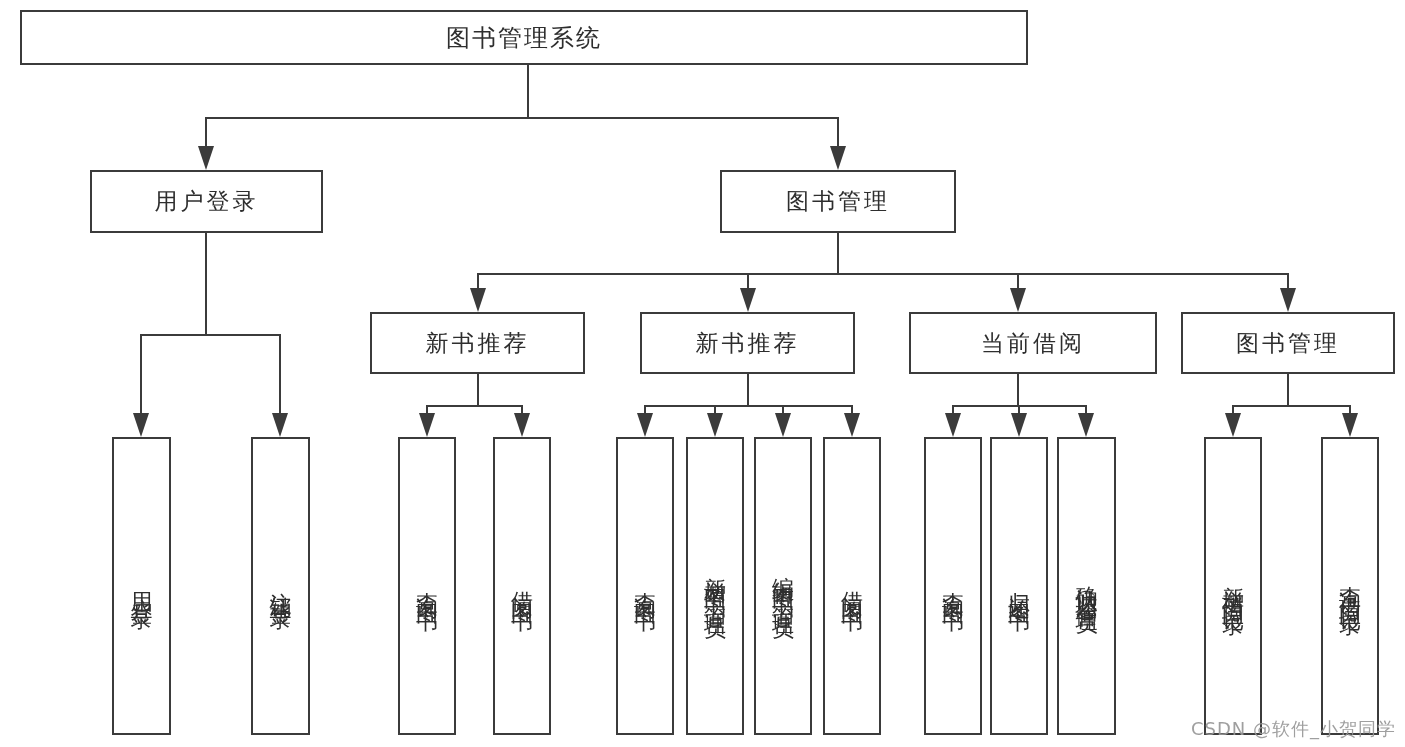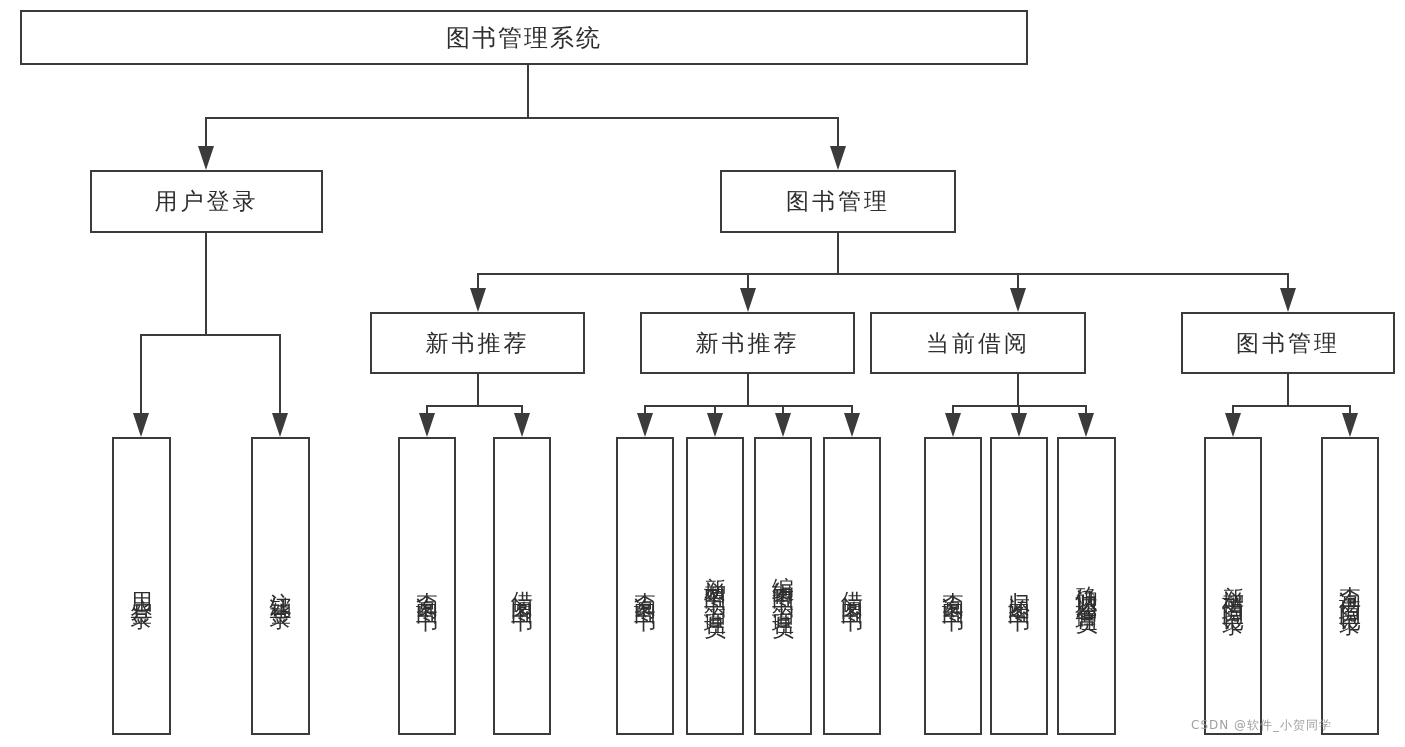--- a/index.html
+++ b/index.html
@@ -18,21 +18,21 @@
     font-size:22px;letter-spacing:6px;line-height:1;white-space:nowrap;
   }
   .vline{position:absolute;width:2px;background:#3b3b3b;}
   .hline{position:absolute;height:2px;background:#3b3b3b;}
   .arrow{
     position:absolute;width:0;height:0;
     border-left:8px solid transparent;border-right:8px solid transparent;
     border-top:24px solid #3b3b3b;
   }
   .watermark{
-    position:absolute;left:1183px;top:717px;font-size:12px;letter-spacing:1px;
+    position:absolute;left:1183px;top:717px;font-size:18px;letter-spacing:1px;
     color:rgba(151,151,151,0.92);white-space:nowrap;z-index:5;
   }
 </style>
 </head>
 <body>
 
 <div class="canvas">
 
   <div class="box" style="left:12px;top:10px;width:1008px;height:55px">
     <span class="hlabel root-label">图书管理系统</span>
@@ -44,21 +44,21 @@
   <div class="box" style="left:712px;top:170px;width:236px;height:63px">
     <span class="hlabel">图书管理</span>
   </div>
 
   <div class="box" style="left:362px;top:312px;width:215px;height:62px">
     <span class="hlabel">新书推荐</span>
   </div>
   <div class="box" style="left:632px;top:312px;width:215px;height:62px">
     <span class="hlabel">新书推荐</span>
   </div>
-  <div class="box" style="left:862px;top:312px;width:216px;height:62px">
+  <div class="box" style="left:901px;top:312px;width:248px;height:62px">
     <span class="hlabel">当前借阅</span>
   </div>
   <div class="box" style="left:1173px;top:312px;width:214px;height:62px">
     <span class="hlabel">图书管理</span>
   </div>
 
   <div class="box vbox" style="left:104px;top:437px;width:59px;height:298px">
     <span class="vlabel">用户登录</span>
   </div>
   <div class="box vbox" style="left:243px;top:437px;width:59px;height:298px">

